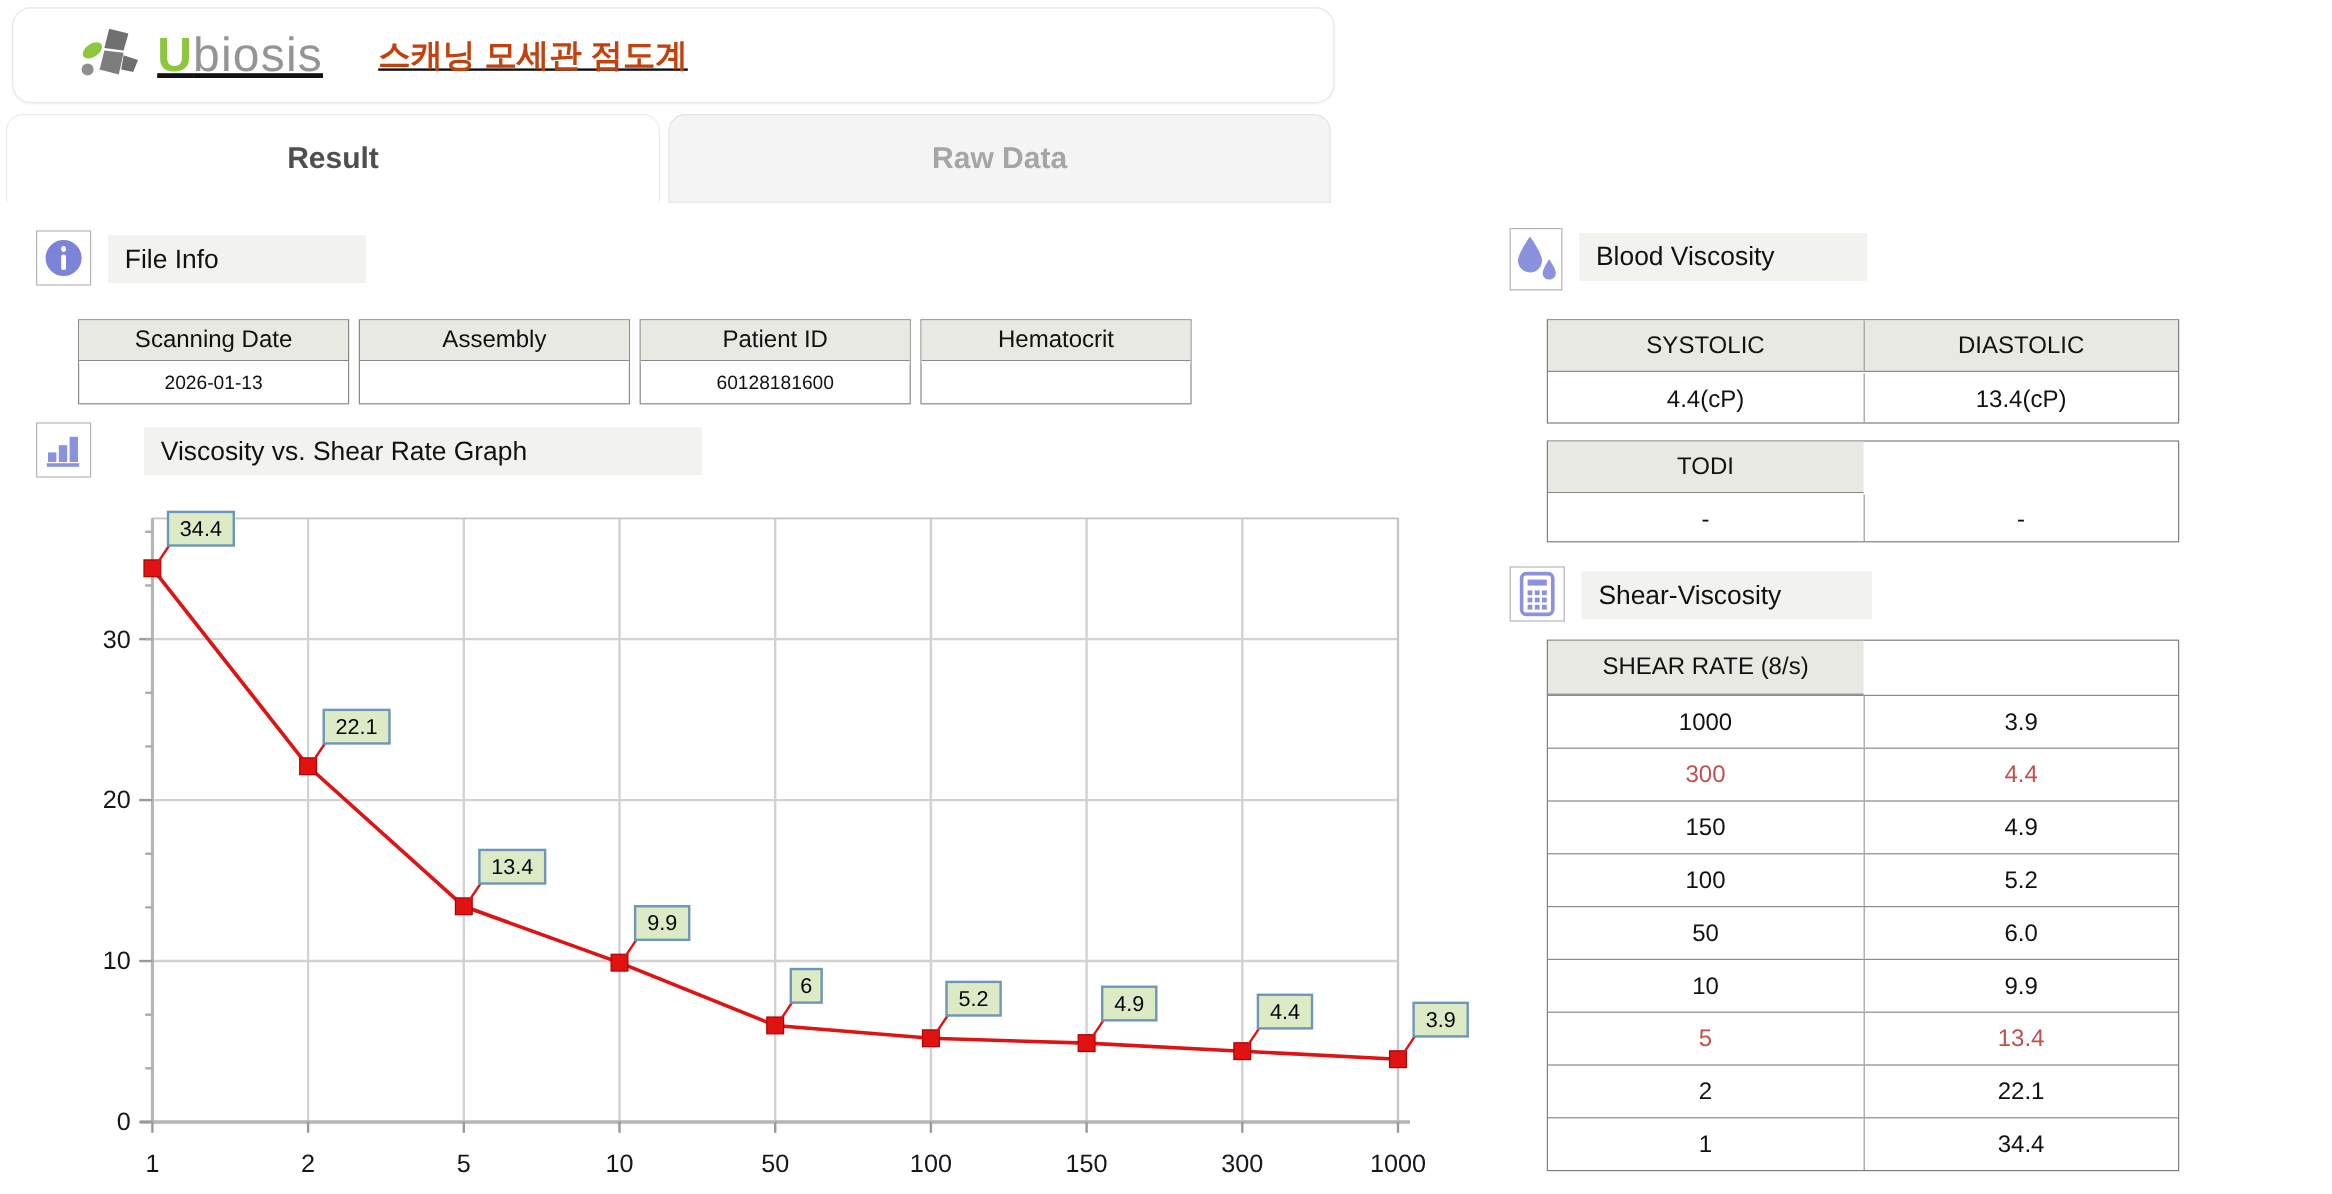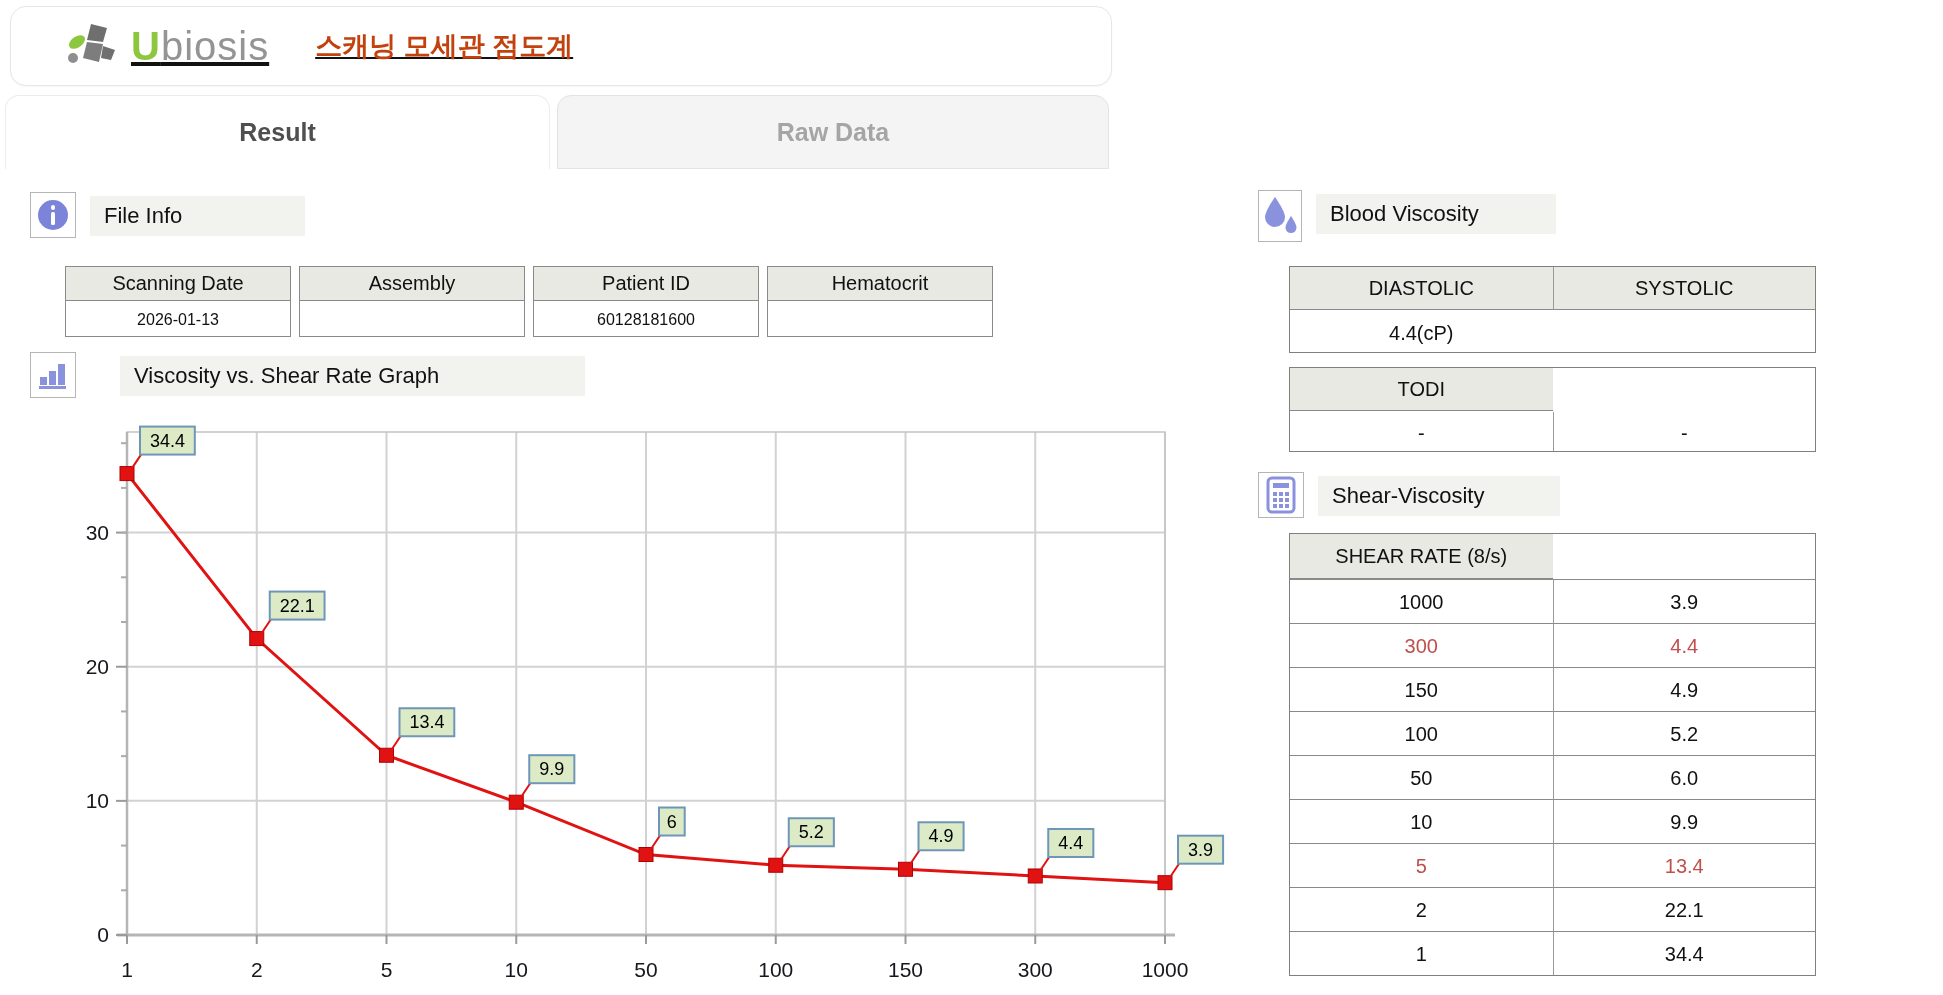--- a/index.html
+++ b/index.html
@@ -213,25 +213,26 @@
     <svg width="38" height="44" viewBox="0 0 38 44">
       <path d="M14 3 C14 3 4 17 4 23 a10 10 0 0 0 20 0 C24 17 14 3 14 3 Z" fill="#8a92de"></path>
       <path d="M30 22 C30 22 24.5 30 24.5 33.5 a5.5 5.5 0 0 0 11 0 C35.5 30 30 22 30 22 Z" fill="#8a92de"></path>
     </svg>
   </div>
   <div class="sec-label" style="width:240px;">Blood Viscosity</div>
 </div>
 
 <div class="rtable" style="top:266px;">
   <div class="rrow rhead">
+    <div class="rcell" style="height:43px;line-height:43px;">SYSTOLIC</div>
     <div class="rcell" style="height:43px;line-height:43px;">DIASTOLIC</div>
-    <div class="rcell" style="height:43px;line-height:43px;">SYSTOLIC</div>
   </div>
   <div class="rrow rgap">
     <div class="rcell" style="height:42px;line-height:42px;">4.4(cP)</div>
+    <div class="rcell" style="height:42px;line-height:42px;">13.4(cP)</div>
   </div>
 </div>
 
 <div class="rtable" style="top:367px;">
   <div class="rrow rhead">
     <div class="rcell" style="height:43px;line-height:43px;">TODI</div>
   </div>
   <div class="rrow rgap">
     <div class="rcell" style="height:40px;line-height:40px;">-</div>
     <div class="rcell" style="height:40px;line-height:40px;">-</div>

